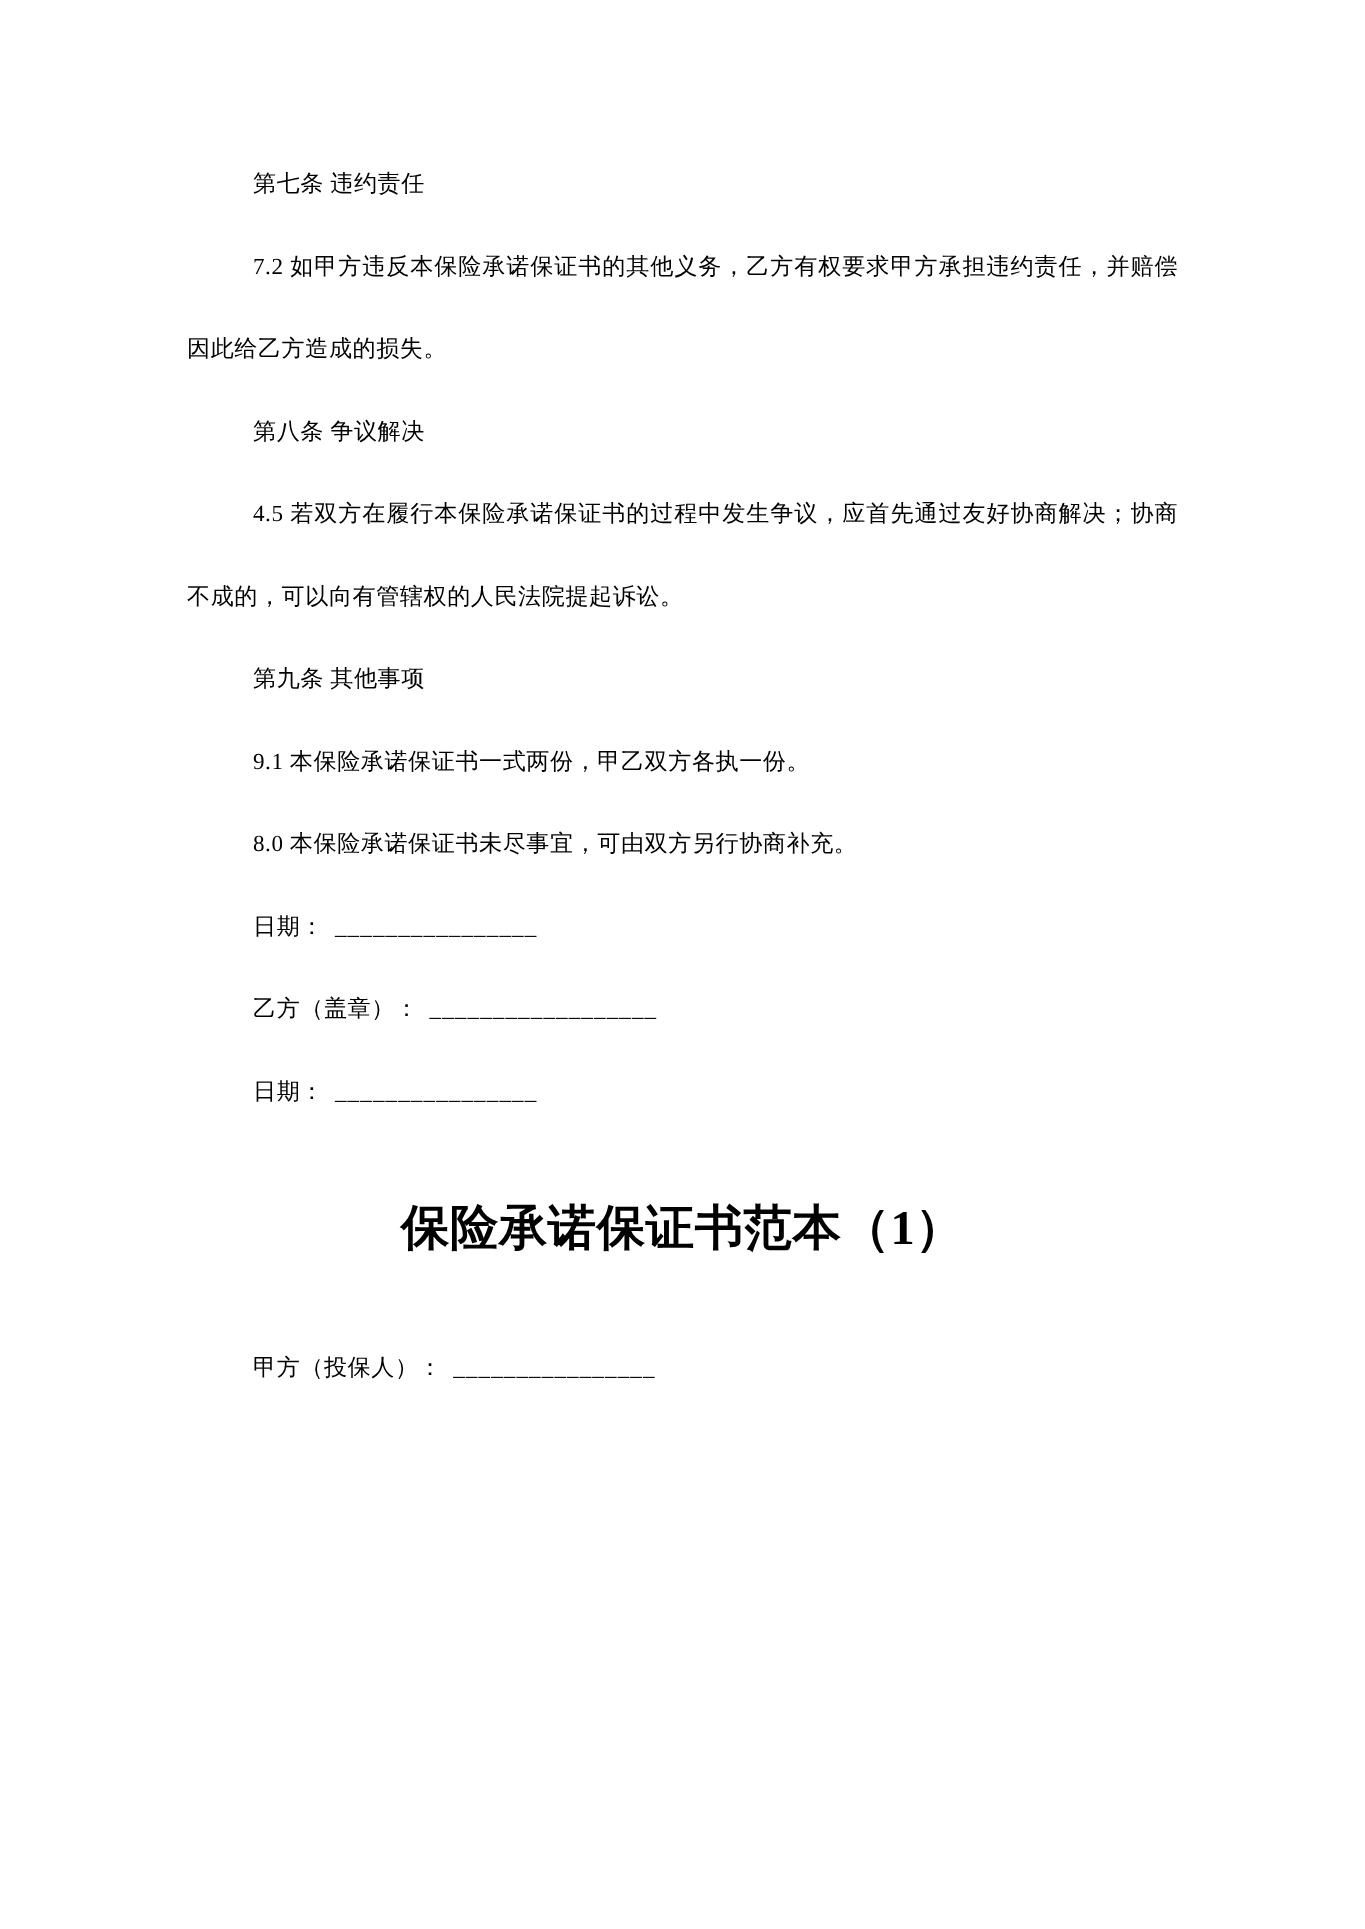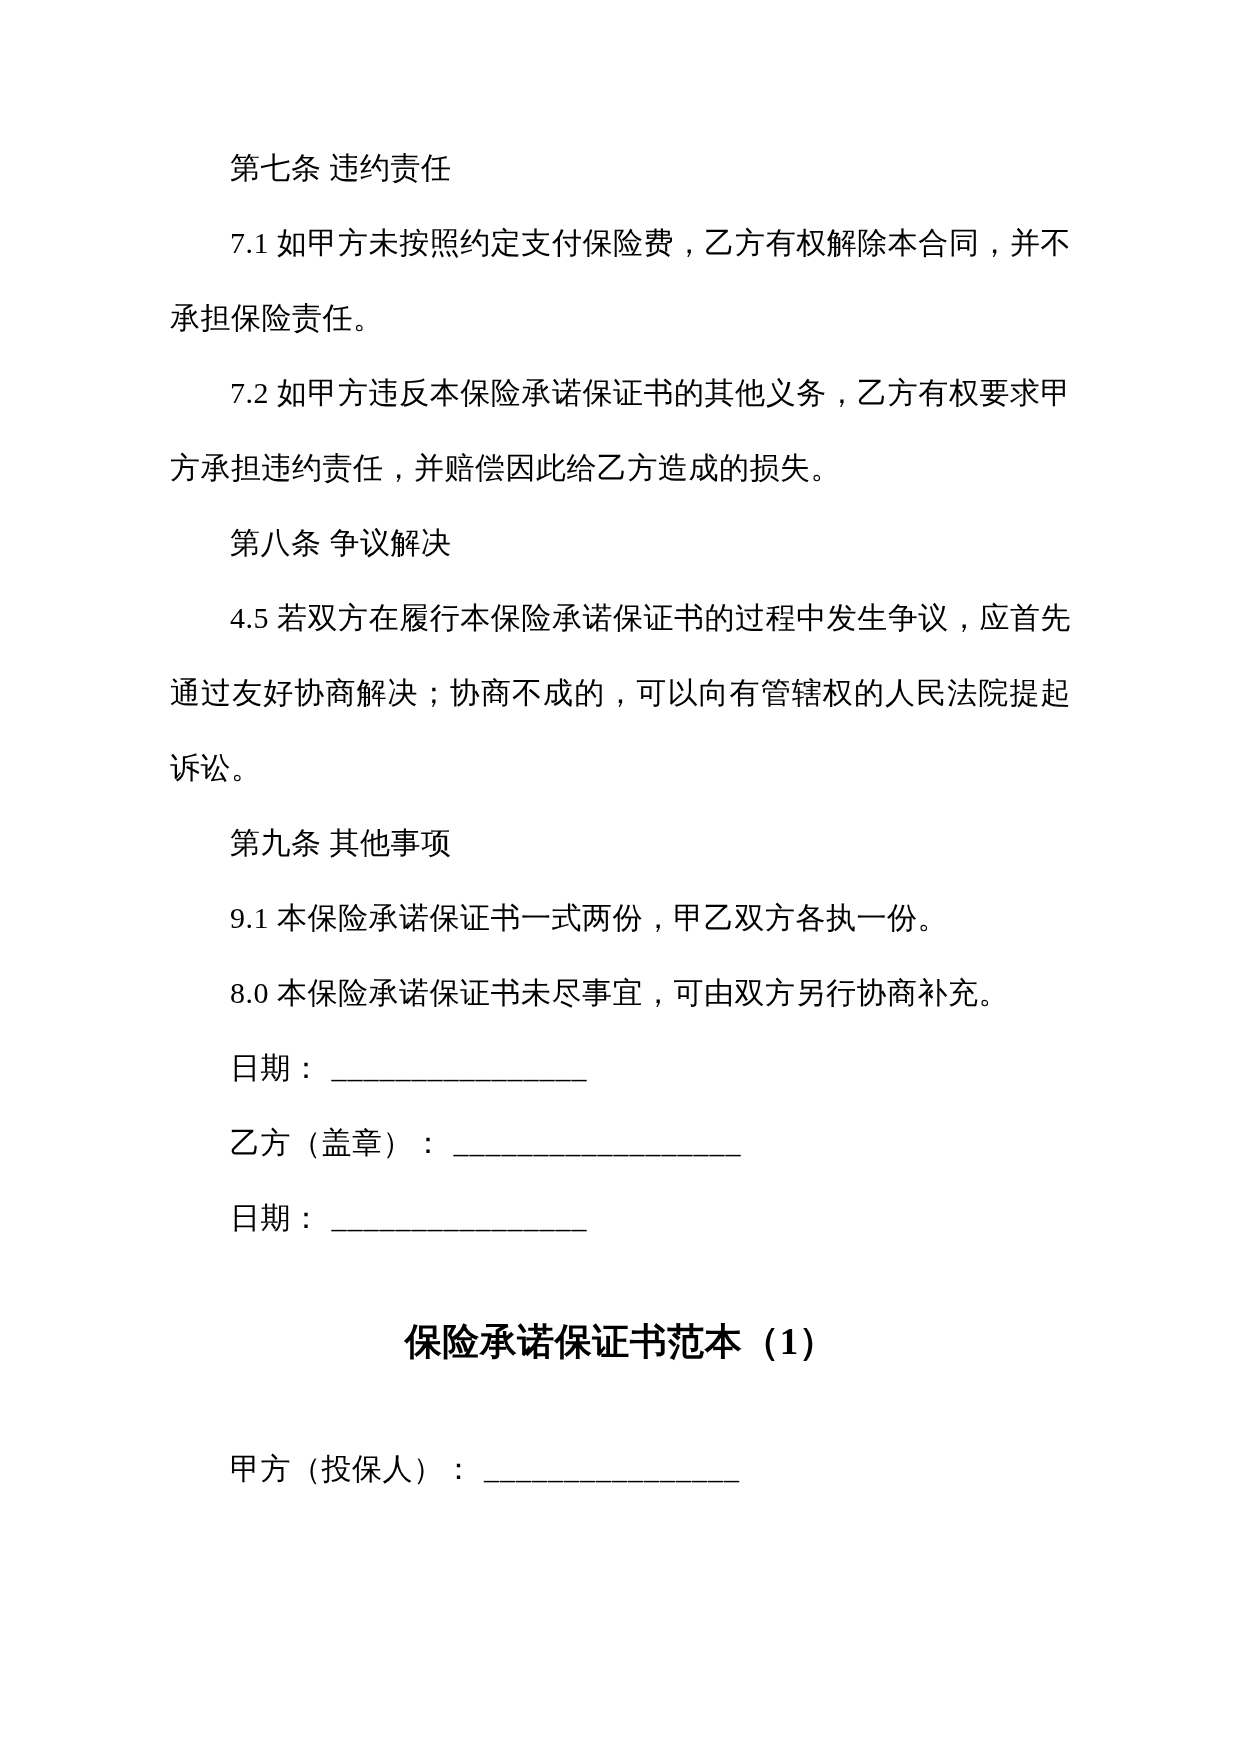--- a/index.html
+++ b/index.html
@@ -16,54 +16,53 @@
   }
   .page {
     box-sizing: border-box;
     width: 1241px;
     height: 1754px;
     padding: 130px 170px 0 170px;
     background: #ffffff;
   }
   .para {
     margin: 0;
-    font-size: 30px;
+    font-size: 21px;
     line-height: 75px;
     text-indent: 60px;
     text-align: justify;
     letter-spacing: 0.5px;
     word-break: break-all;
   }
   .para.no-justify {
     text-align: left;
   }
   .blank-line {
     margin-left: 10px;
     letter-spacing: 1px;
     white-space: nowrap;
   }
   .doc-title {
     margin: 62px 0 0 0;
-    font-size: 37px;
+    font-size: 44px;
     font-weight: bold;
     line-height: 50px;
     text-align: center;
     text-indent: 0;
   }
   .after-title {
     margin-top: 64px;
   }
 </style>
 </head>
 <body>
 
 <div class="page">
 
   <p class="para">第七条 违约责任</p>
-  <p class="para">7.1 如甲方未按照约定支付保险费，乙方有权解除本合同，并不承担保险责任。</p>
   <p class="para">7.2 如甲方违反本保险承诺保证书的其他义务，乙方有权要求甲方承担违约责任，并赔偿因此给乙方造成的损失。</p>
 
   <p class="para">第八条 争议解决</p>
   <p class="para">4.5 若双方在履行本保险承诺保证书的过程中发生争议，应首先通过友好协商解决；协商不成的，可以向有管辖权的人民法院提起诉讼。</p>
 
   <p class="para">第九条 其他事项</p>
   <p class="para">9.1 本保险承诺保证书一式两份，甲乙双方各执一份。</p>
   <p class="para">8.0 本保险承诺保证书未尽事宜，可由双方另行协商补充。</p>
 
   <p class="para no-justify">

